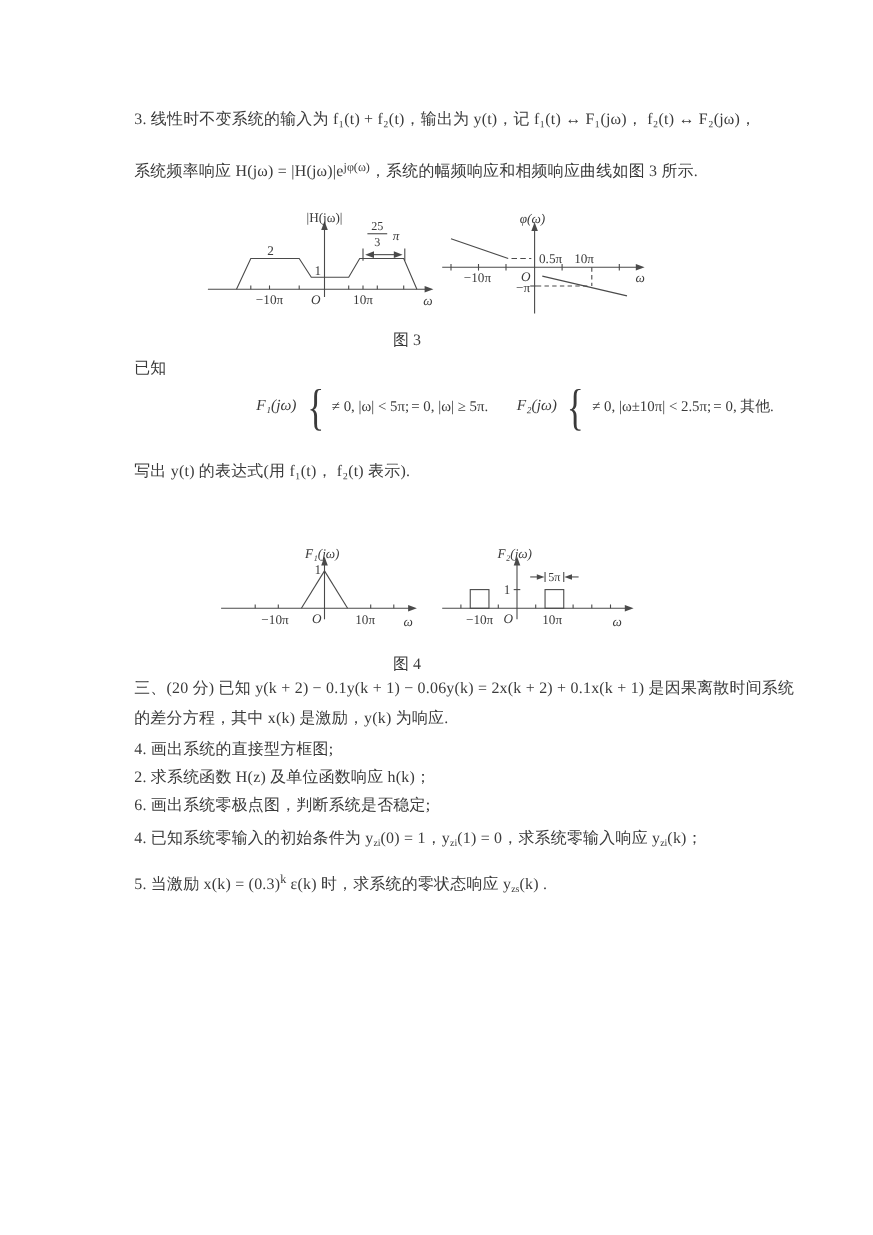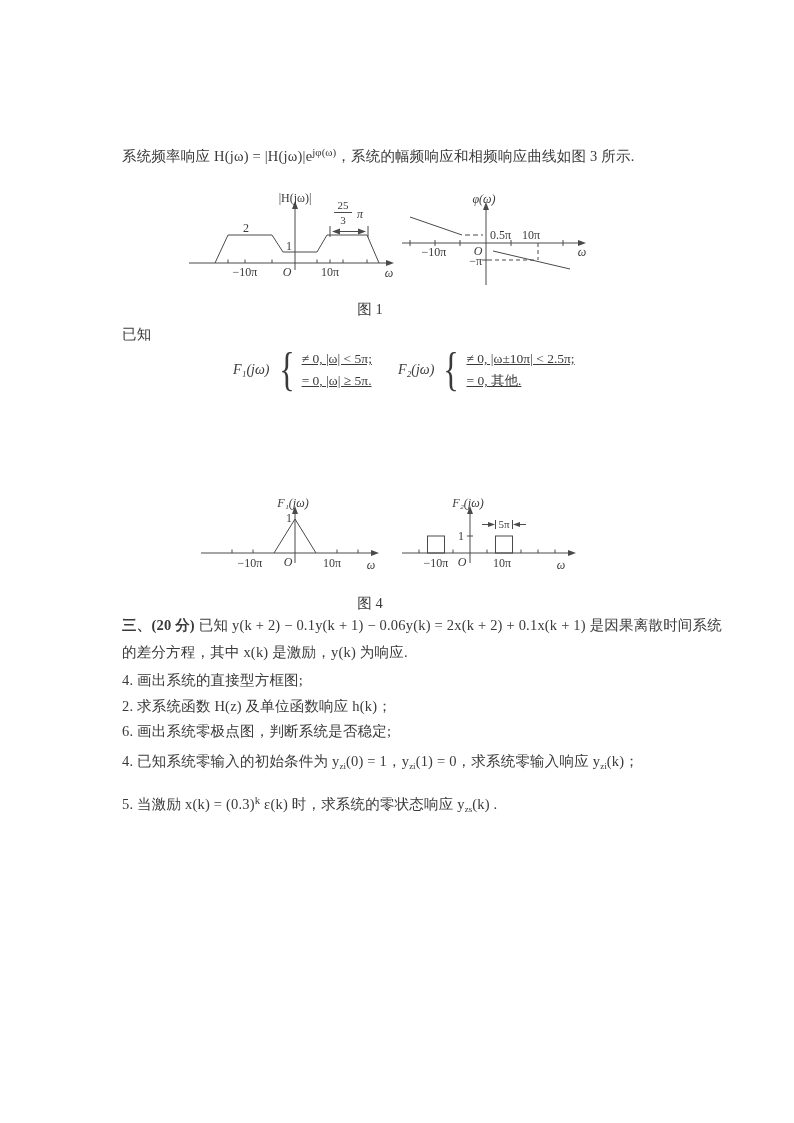--- a/index.html
+++ b/index.html
@@ -5,38 +5,39 @@
   html,body{margin:0;padding:0;background:#e8e8e8;}
   .page{
     position:relative;width:794px;height:1123px;background:#ffffff;
     font-family:"Liberation Serif","DejaVu Serif",serif;color:#3a3a3a;
     overflow:hidden;margin:0 auto;
   }
   .line{position:absolute;left:122px;font-size:14.5px;white-space:nowrap;letter-spacing:0.2px;}
   .caption{position:absolute;left:260px;width:220px;text-align:center;font-size:14.5px;}
   .msup{font-size:11px;vertical-align:5px;letter-spacing:0;}
   .msub{font-size:9px;vertical-align:-3px;letter-spacing:0;}
-  .bold{font-weight:bold;}
+  .bold{font-weight:normal;}
   .formula-row{position:absolute;left:233px;top:347px;display:flex;gap:26px;align-items:center;font-size:14px;}
   .fgroup{display:flex;align-items:center;gap:4px;}
   .fname{font-style:italic;margin-right:2px;}
   .brace{font-size:46px;font-weight:300;line-height:1;transform:scaleX(0.7);color:#3a3a3a;}
-  .cases{display:flex;flex-direction:column;gap:2px;font-size:13.5px;line-height:20px;text-decoration:underline;}
+  .cases{display:flex;flex-direction:row;gap:2px;font-size:13.5px;line-height:20px;}
   svg{position:absolute;overflow:visible;}
   svg line, svg polyline, svg rect, svg path{stroke:#4a4a4a;stroke-width:1;fill:none;}
   svg polygon{fill:#4a4a4a;stroke:none;}
   svg text{font-size:12px;fill:#3a3a3a;font-family:"Liberation Serif","DejaVu Serif",serif;}
   svg text.it{font-style:italic;}
   svg text.sm{font-size:11px;}
 </style>
 </head>
 <body>
 
 <div class="page">
 
+  <div class="line" style="top:99px">3. 线性时不变系统的输入为 f₁(t) + f₂(t)，输出为 y(t)，记 f₁(t) ↔ F₁(jω)，  f₂(t) ↔ F₂(jω)，</div>
   <div class="line" style="top:146px"><span>系统频率响应 H(jω) = |H(jω)|e</span><span class="msup">jφ(ω)</span><span>，系统的幅频响应和相频响应曲线如图 3 所示.</span></div>
 
   <svg style="left:183px;top:192px" width="220" height="100" viewBox="0 0 220 100">
     <g>
       <line x1="6" y1="71" x2="204" y2="71"></line>
       <polygon points="211,71 203,68 203,74"></polygon>
       <line x1="112" y1="78" x2="112" y2="15"></line>
       <polygon points="112,9 109,17 115,17"></polygon>
       <line x1="45" y1="67.5" x2="45" y2="71"></line>
       <line x1="62" y1="67.5" x2="62" y2="71"></line>
@@ -89,21 +90,21 @@
     </g>
     <text x="86" y="10" text-anchor="middle" class="it">φ(ω)</text>
     <text x="92" y="46">0.5π</text>
     <text x="133" y="46" text-anchor="middle">10π</text>
     <text x="36" y="63" text-anchor="middle">−10π</text>
     <text x="80" y="62" text-anchor="middle" class="it">O</text>
     <text x="84" y="72" text-anchor="end">−π</text>
     <text x="184" y="63" text-anchor="middle" class="it">ω</text>
   </svg>
 
-  <div class="caption" style="top:300px">图 1</div>
+  <div class="caption" style="top:300px">图 3</div>
 
   <div class="line" style="top:325px">已知</div>
   <div class="formula-row">
     <div class="fgroup">
       <span class="fname">F₁(jω)</span>
       <span class="brace">{</span>
       <span class="cases">
         <span>≠ 0,  |ω| &lt; 5π;</span>
         <span>= 0,  |ω| ≥ 5π.</span>
       </span>
@@ -111,20 +112,21 @@
     <div class="fgroup">
       <span class="fname">F₂(jω)</span>
       <span class="brace">{</span>
       <span class="cases">
         <span>≠ 0,  |ω±10π| &lt; 2.5π;</span>
         <span>= 0,  其他.</span>
       </span>
     </div>
   </div>
 
+  <div class="line" style="top:419px">写出 y(t) 的表达式(用 f₁(t)，  f₂(t) 表示).</div>
 
   <svg style="left:193px;top:497px" width="200" height="95" viewBox="0 0 200 95">
     <g>
       <line x1="8" y1="56" x2="179" y2="56"></line>
       <polygon points="186,56 178,53 178,59"></polygon>
       <line x1="102" y1="66" x2="102" y2="15"></line>
       <polygon points="102,9 99,17 105,17"></polygon>
       <line x1="39" y1="52.5" x2="39" y2="56"></line>
       <line x1="60" y1="52.5" x2="60" y2="56"></line>
       <line x1="144" y1="52.5" x2="144" y2="56"></line>

